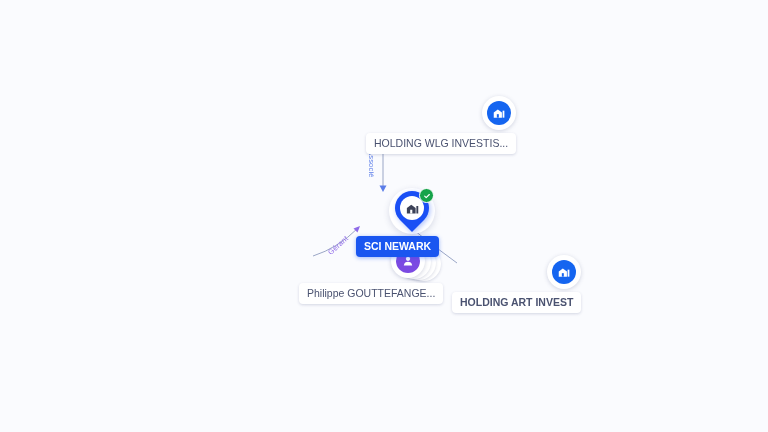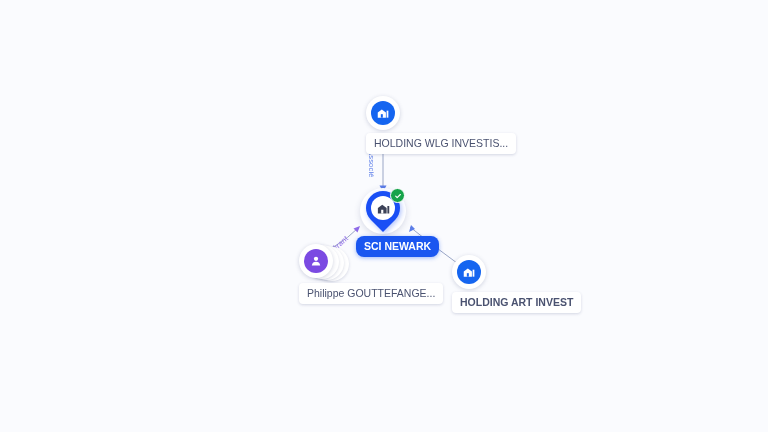--- a/index.html
+++ b/index.html
@@ -29,21 +29,21 @@
     width: 768px;
     height: 432px;
     pointer-events: none;
   }
 
   
   .node {
     position: absolute;
     display: flex;
     flex-direction: column;
-    align-items: flex-start;
+    align-items: flex-end;
   }
 
   
   .circle-node {
     width: 34px;
     height: 34px;
     border-radius: 50%;
     background: #ffffff;
     box-shadow: 0 1px 4px rgba(60,70,120,0.22);
     display: flex;
@@ -232,21 +232,21 @@
           <rect x="18.2" y="8" width="3" height="12" fill="#3c4257"></rect>
           <rect x="8.3" y="14" width="3.4" height="6" fill="#ffffff"></rect>
         </svg>
       </div>
       <div class="verified-badge">
         <svg width="8" height="8" viewBox="0 0 24 24" fill="none">
           <path d="M5 12.5 L9.5 17 L19 7.5" stroke="#ffffff" stroke-width="3.4" stroke-linecap="round" stroke-linejoin="round"></path>
         </svg>
       </div>
     </div>
-    <div class="node-label selected" style="margin-top:-4px;border-radius:8px;">SCI NEWARK</div>
+    <div class="node-label selected" style="margin-top:-4px;">SCI NEWARK</div>
   </div>
 
   <div class="node" style="left:279px; top:244px;margin-left:20px;">
     <div class="person-stack">
       <div class="stack-card c1"></div>
       <div class="stack-card c2"></div>
       <div class="stack-card c3"></div>
       <div class="stack-front">
         <div class="person-inner">
           <svg width="14" height="14" viewBox="0 0 24 24" fill="none">

